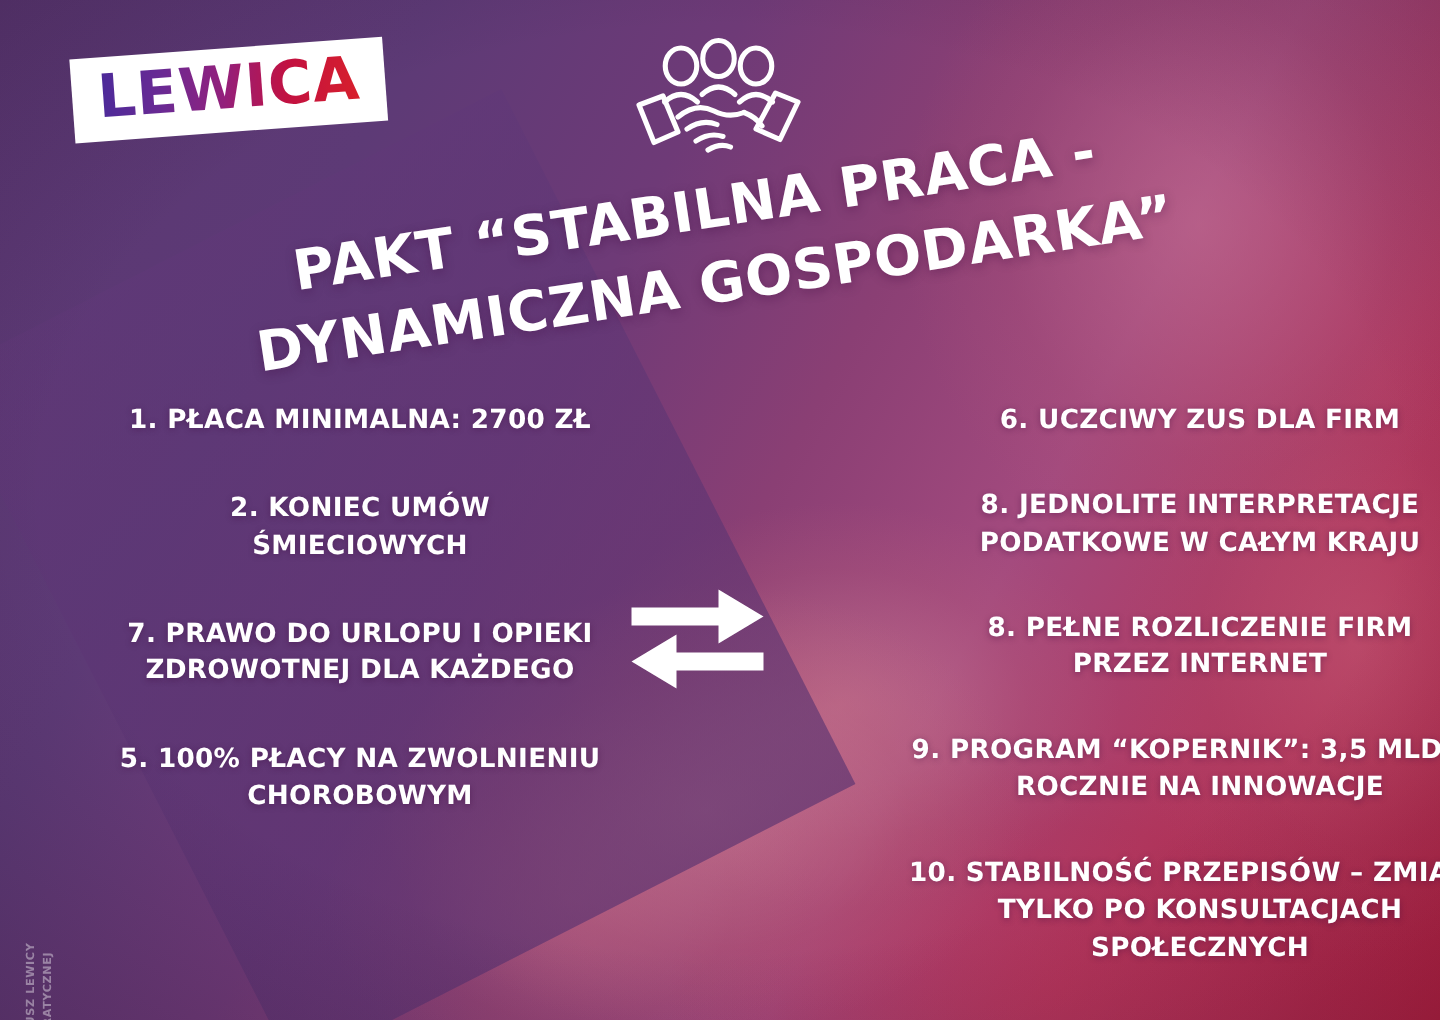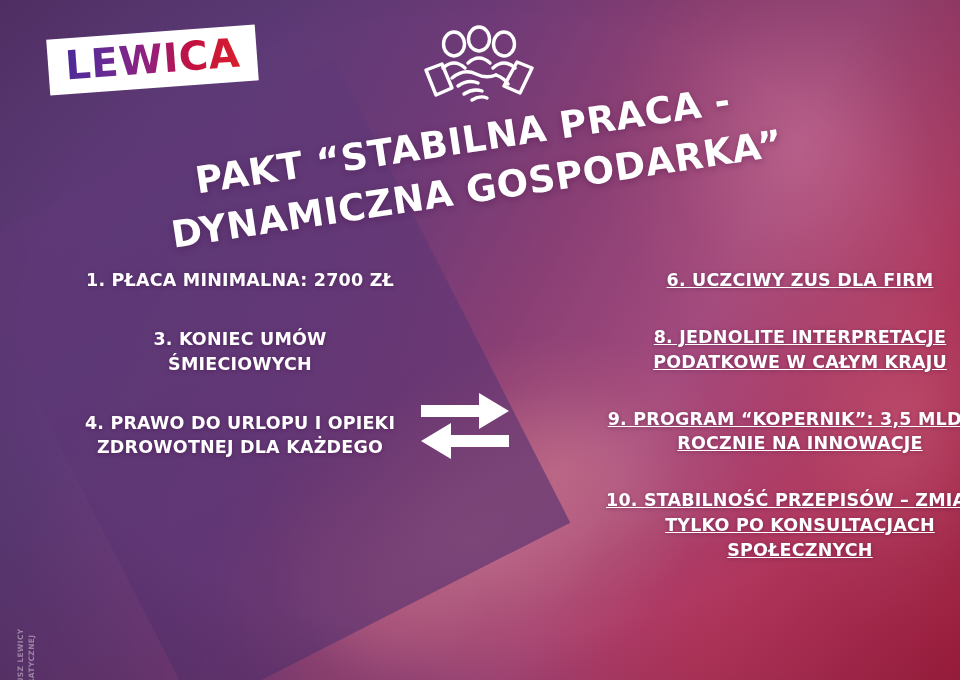--- a/index.html
+++ b/index.html
@@ -136,21 +136,21 @@
     font-size: 17.5px;
     font-weight: 800;
     line-height: 1.42;
     letter-spacing: 0.2px;
     text-align: center;
     text-shadow: 0 1px 4px rgba(60,10,60,0.40);
     font-family: "DejaVu Sans", sans-serif;
     white-space: pre-line;
   }
   .col-left  .point { margin-bottom: 34px; }
-  .col-right .point { margin-bottom: 32px; text-decoration: underline; }
+  .col-right .point { margin-bottom: 32px; }
 
   
   .exchange {
     position: absolute;
     left: 419px;
     top: 391px;
     width: 92px;
     height: 70px;
   }
 
@@ -216,30 +216,34 @@
 
   <div class="title-block">
     <div class="title-line l1">PAKT “STABILNA PRACA -</div>
     <div class="title-line l2">DYNAMICZNA GOSPODARKA”</div>
   </div>
 
   <div class="points">
 
     <div class="col col-left">
       <div class="point">1. PŁACA MINIMALNA: 2700 ZŁ</div>
-      <div class="point">3. KONIEC UMÓW
+      <div class="point">2. KONIEC UMÓW
 ŚMIECIOWYCH</div>
-      <div class="point">4. PRAWO DO URLOPU I OPIEKI
+      <div class="point">7. PRAWO DO URLOPU I OPIEKI
 ZDROWOTNEJ  DLA KAŻDEGO</div>
+      <div class="point">5. 100% PŁACY NA ZWOLNIENIU
+CHOROBOWYM</div>
     </div>
 
     <div class="col col-right">
       <div class="point">6. UCZCIWY ZUS DLA FIRM</div>
       <div class="point">8. JEDNOLITE INTERPRETACJE
 PODATKOWE W CAŁYM KRAJU</div>
+      <div class="point">8. PEŁNE ROZLICZENIE FIRM
+PRZEZ INTERNET</div>
       <div class="point">9. PROGRAM “KOPERNIK”: 3,5 MLD ZŁ
 ROCZNIE NA INNOWACJE</div>
       <div class="point">10. STABILNOŚĆ PRZEPISÓW – ZMIANY
 TYLKO PO KONSULTACJACH
 SPOŁECZNYCH</div>
     </div>
 
   </div>
 
   <div class="exchange">

